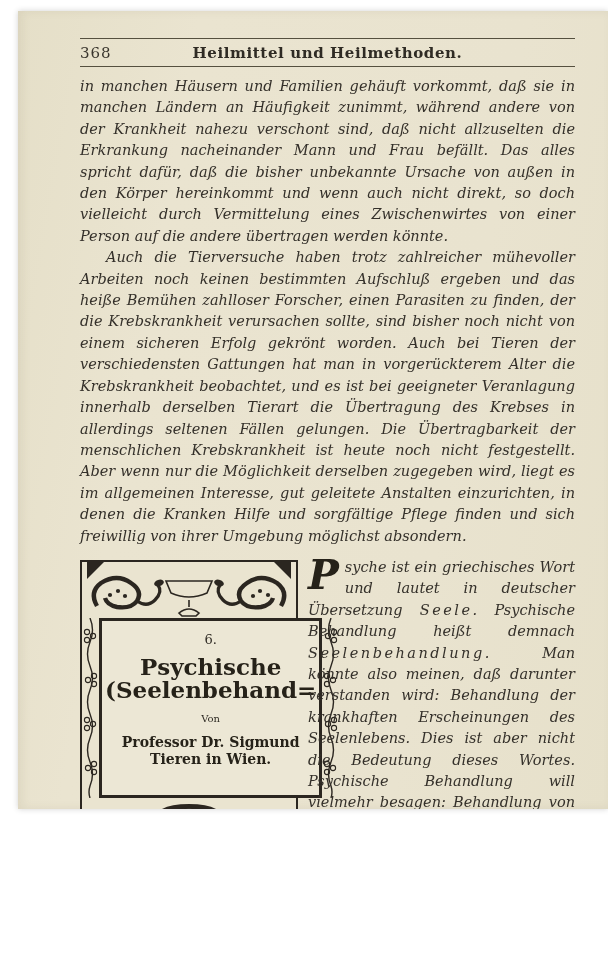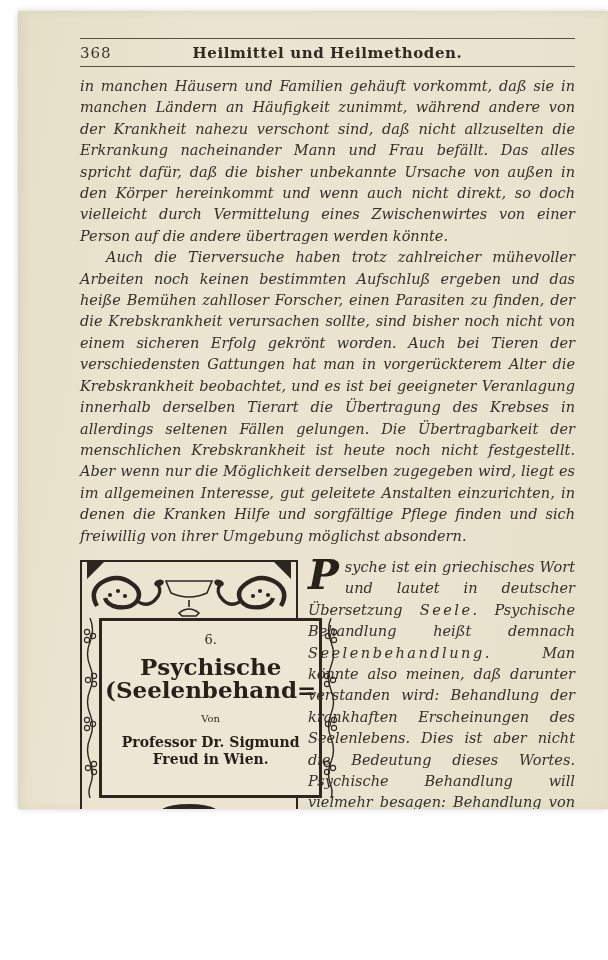--- a/index.html
+++ b/index.html
@@ -112,21 +112,21 @@
 
             <div class="title-box">
               <div class="chap-num">6.</div>
               <div class="chap-title">
                 <div>Psychische</div>
                 <div>(Seelenbehand=</div>
               </div>
               <div class="von">Von</div>
               <div class="author">
                 <div>Professor Dr. Sigmund</div>
-                <div>Freud in Wien.</div>
+                <div>Tieren in Wien.</div>
               </div>
             </div>
 
             <div class="strip">
               <svg viewBox="0 0 17 180" preserveAspectRatio="none">
                 <path d="M9,0 Q4,12 9,24 Q14,36 9,48 Q4,60 9,72 Q14,84 9,96 Q4,108 9,120 Q14,132 9,144 Q4,156 9,168 Q11,174 9,180" stroke="#2b2620" fill="none" stroke-width="1.4"></path>
                 <g fill="none" stroke="#2b2620" stroke-width="1.1">
                   <circle cx="12" cy="14" r="2.6"></circle>
                     <circle cx="6" cy="18" r="2.6"></circle>
                     <circle cx="12" cy="22" r="2.6"></circle>

